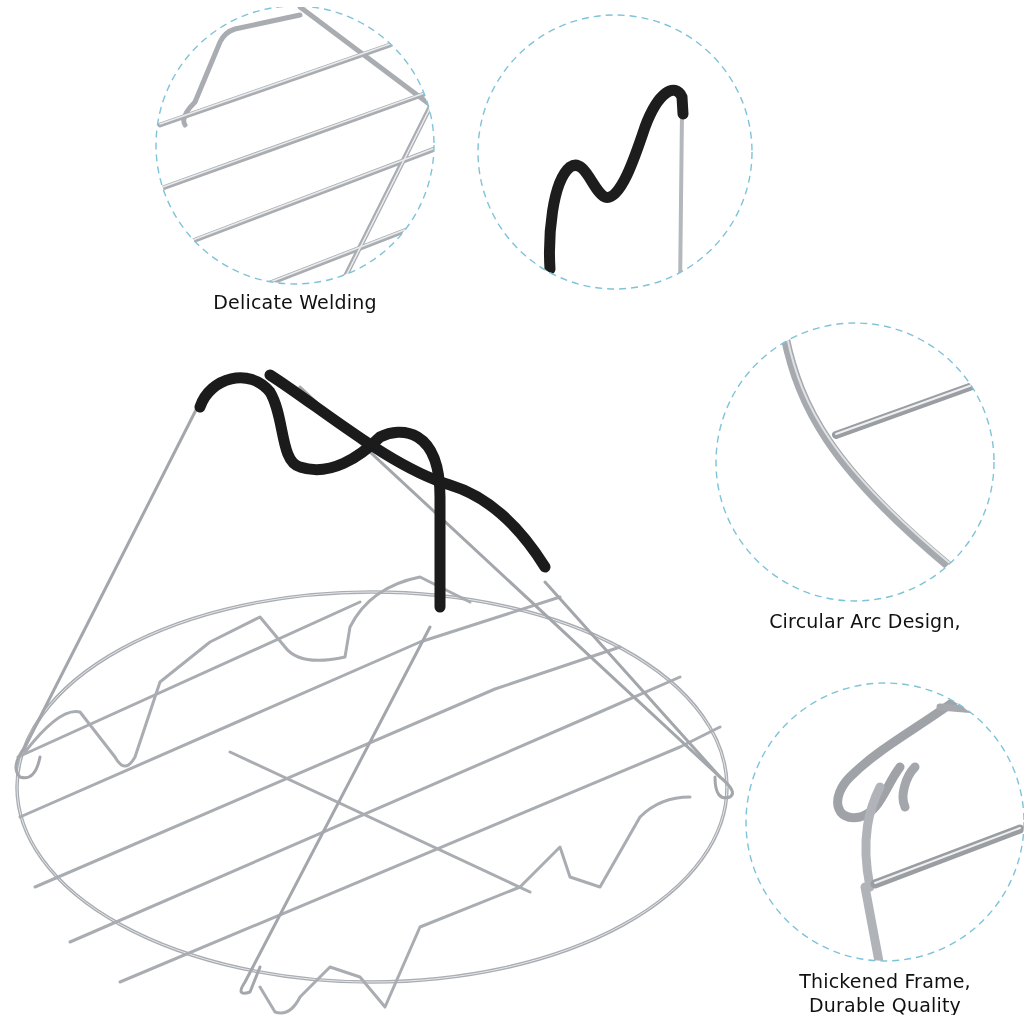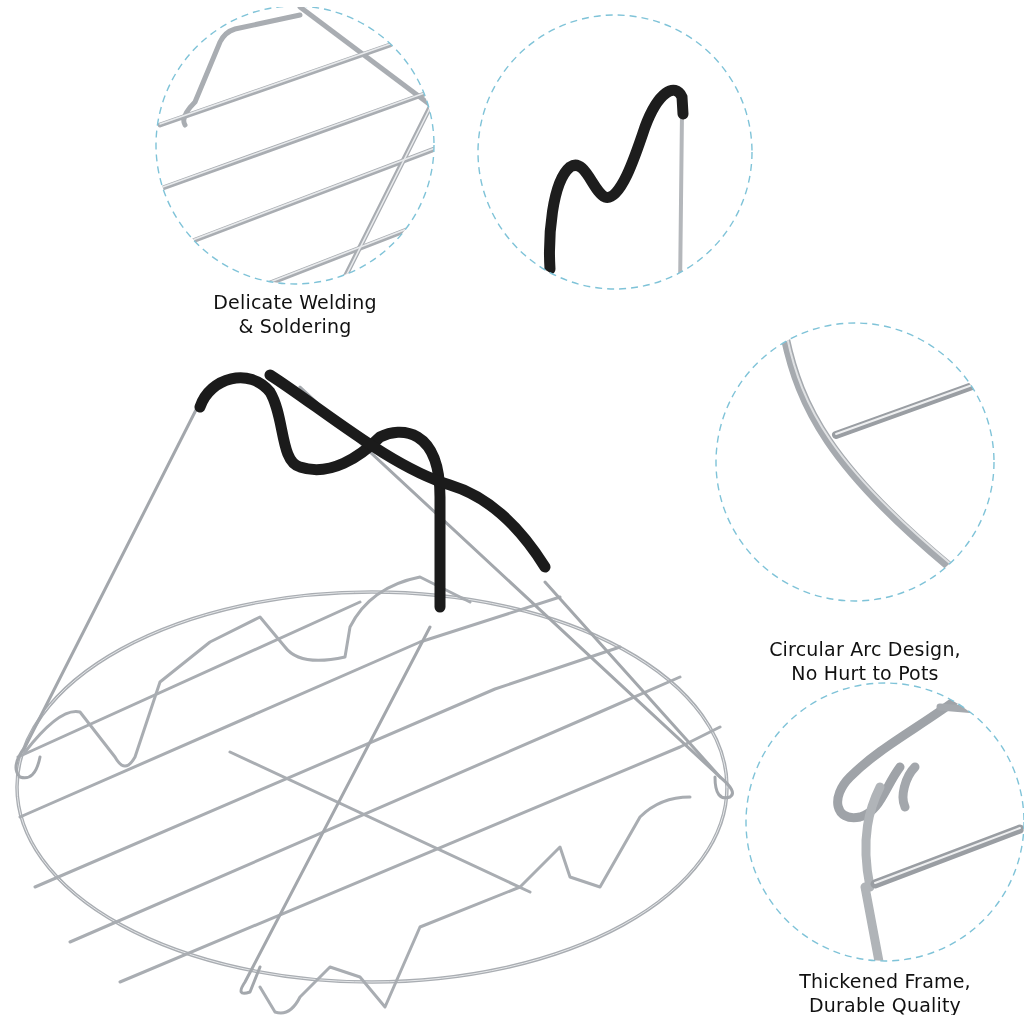--- a/index.html
+++ b/index.html
@@ -112,27 +112,25 @@
 
       <g stroke="#1b1b1b" stroke-width="11">
         <path d="M200 400 C210 370 250 360 270 385 C285 410 280 455 300 460 C330 470 360 450 380 430 C400 420 440 420 440 490 L440 600"></path>
         <path d="M270 368 C320 400 390 460 450 478 C490 490 520 520 545 560"></path>
       </g>
     </g>
   </svg>
 
   <div class="caption" style="left:150px; top:283px; width:290px;">
     <span>Delicate Welding</span>
-    <span>&amp; Soldering</span>
   </div>
 
 
-  <div class="caption" style="left:715px; top:602px; width:300px;margin-top:28px;">
+  <div class="caption" style="left:715px; top:602px; width:300px;">
     <span>Circular Arc Design,</span>
-    <span>No Hurt to Pots</span>
   </div>
 
   <div class="caption" style="left:745px; top:962px; width:280px;text-align:center;">
     <span>Thickened Frame,</span>
     <span>Durable Quality</span>
   </div>
 
 </div>
 
 </body></html>

